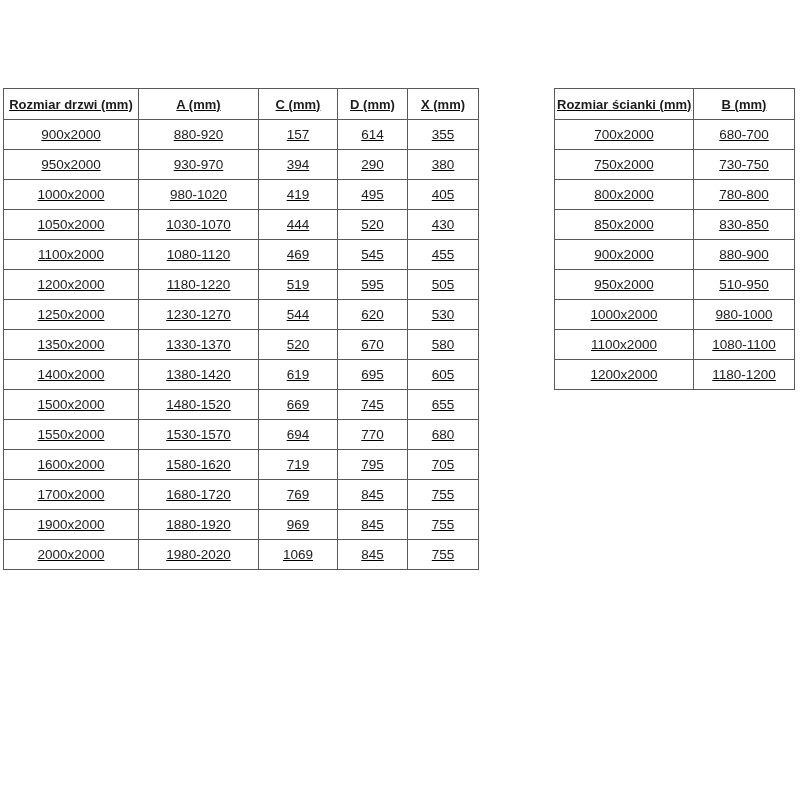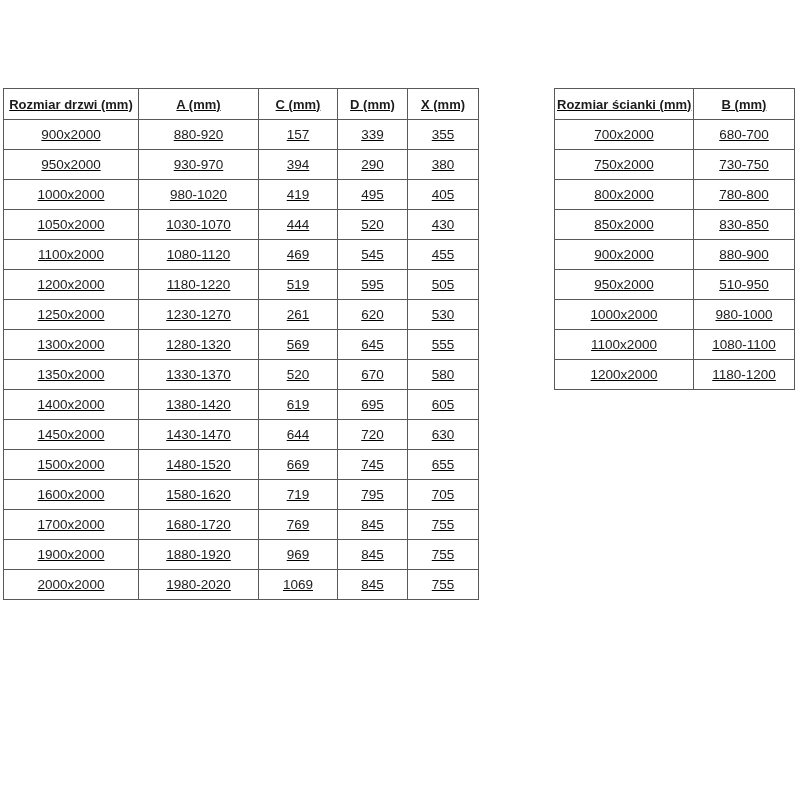--- a/index.html
+++ b/index.html
@@ -61,21 +61,21 @@
         <th>C (mm)</th>
         <th>D (mm)</th>
         <th>X (mm)</th>
       </tr>
     </thead>
     <tbody>
         <tr>
           <td>900x2000</td>
           <td>880-920</td>
           <td>157</td>
-          <td>339</td>
+          <td>614</td>
           <td>355</td>
         </tr>
         <tr>
           <td>950x2000</td>
           <td>930-970</td>
           <td>394</td>
           <td>290</td>
           <td>380</td>
         </tr>
         <tr>
@@ -102,58 +102,51 @@
         <tr>
           <td>1200x2000</td>
           <td>1180-1220</td>
           <td>519</td>
           <td>595</td>
           <td>505</td>
         </tr>
         <tr>
           <td>1250x2000</td>
           <td>1230-1270</td>
-          <td>261</td>
+          <td>544</td>
           <td>620</td>
           <td>530</td>
-        </tr>
-        <tr>
-          <td>1300x2000</td>
-          <td>1280-1320</td>
-          <td>569</td>
-          <td>645</td>
-          <td>555</td>
         </tr>
         <tr>
           <td>1350x2000</td>
           <td>1330-1370</td>
           <td>520</td>
           <td>670</td>
           <td>580</td>
         </tr>
         <tr>
           <td>1400x2000</td>
           <td>1380-1420</td>
           <td>619</td>
           <td>695</td>
           <td>605</td>
         </tr>
         <tr>
-          <td>1450x2000</td>
-          <td>1430-1470</td>
-          <td>644</td>
-          <td>720</td>
-          <td>630</td>
-        </tr>
-        <tr>
           <td>1500x2000</td>
           <td>1480-1520</td>
           <td>669</td>
           <td>745</td>
           <td>655</td>
+        </tr>
+        <tr>
+          <td>1550x2000</td>
+          <td>1530-1570</td>
+          <td>694</td>
+          <td>770</td>
+          <td>680</td>
         </tr>
         <tr>
           <td>1600x2000</td>
           <td>1580-1620</td>
           <td>719</td>
           <td>795</td>
           <td>705</td>
         </tr>
         <tr>
           <td>1700x2000</td>

